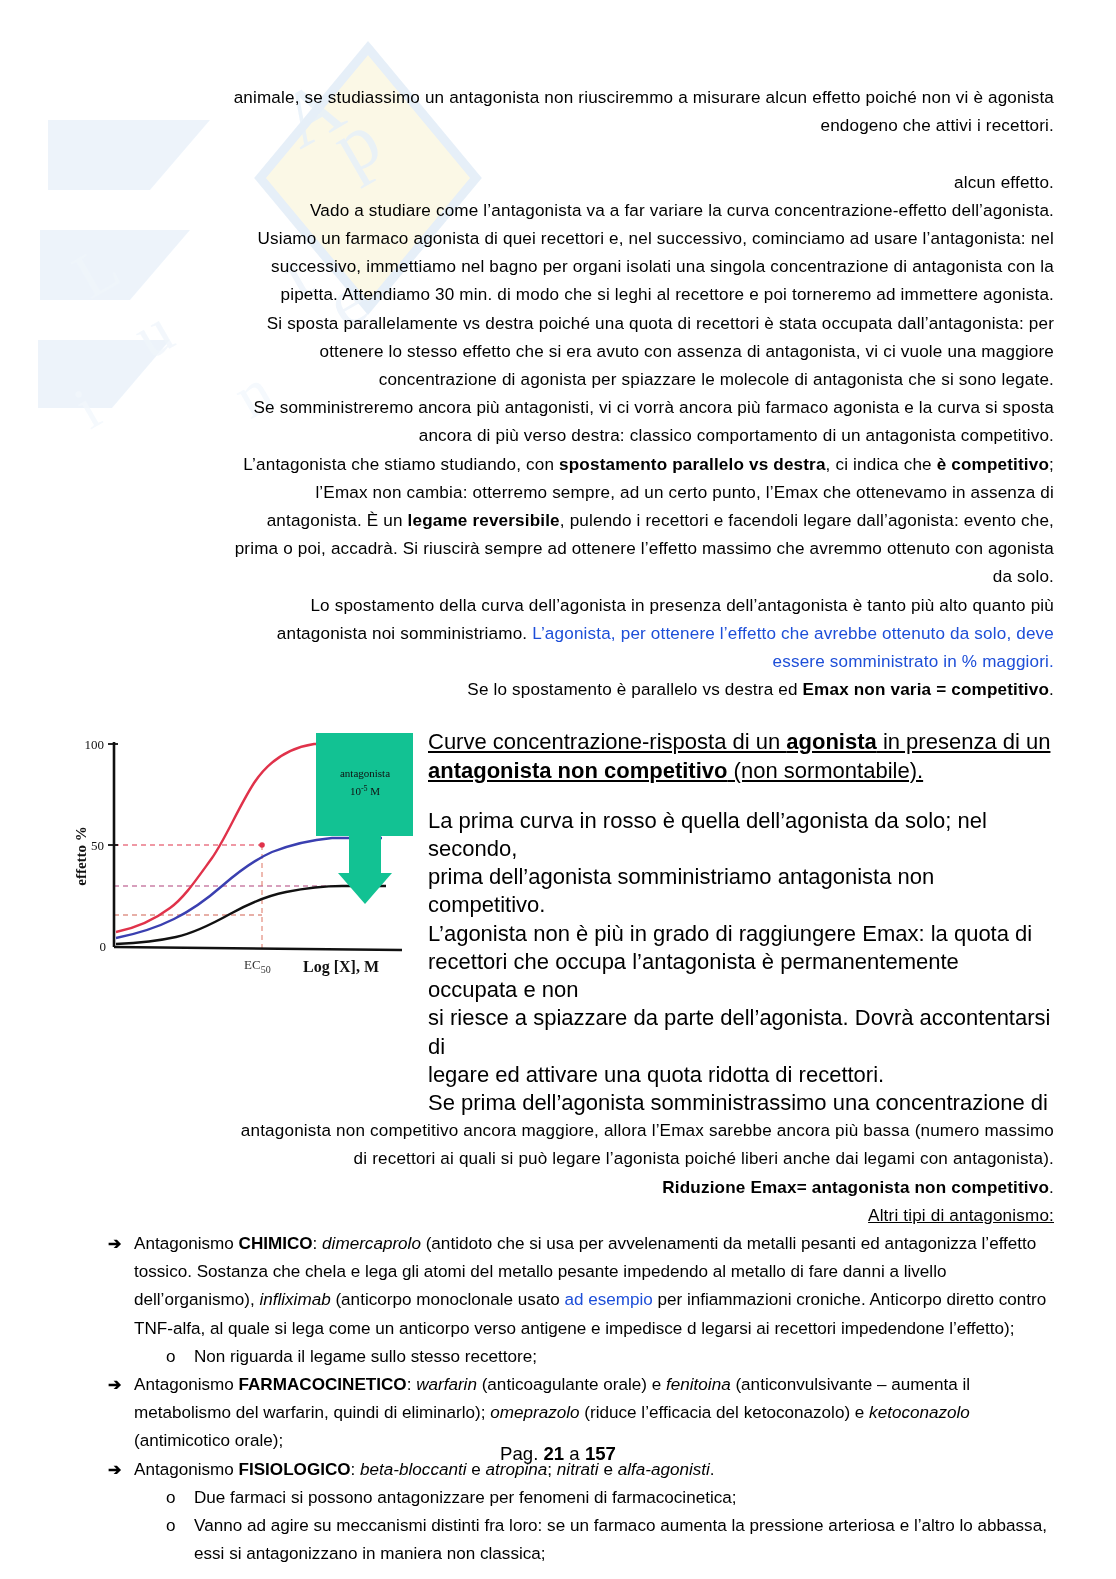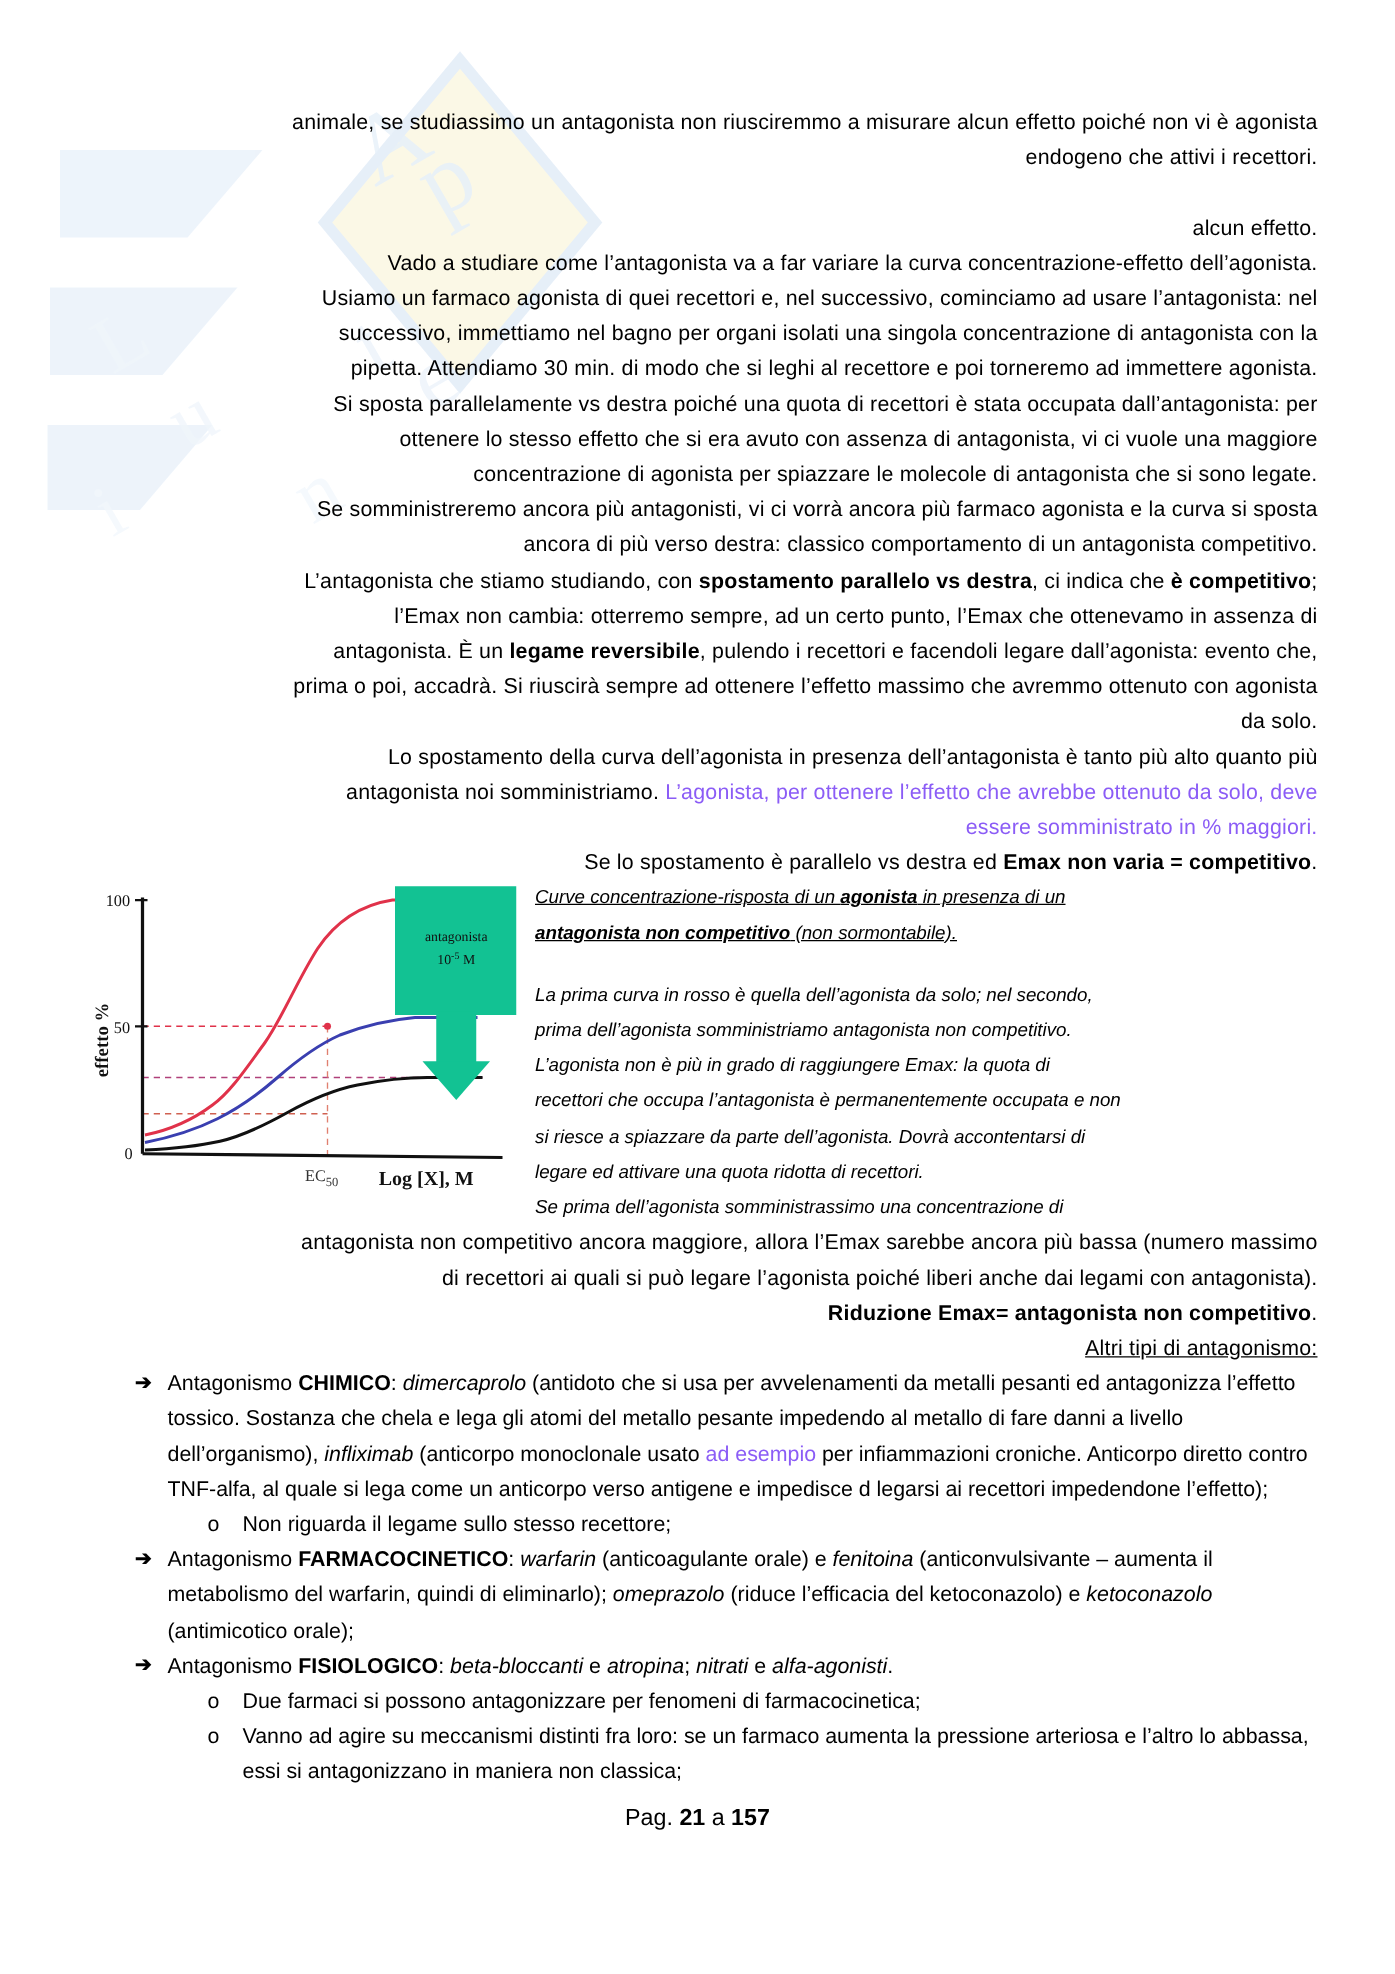--- a/index.html
+++ b/index.html
@@ -42,43 +42,42 @@
     margin: 0;
     font-size: 17.1px;
     line-height: 28.2px;
     color: #000000;
     text-align: right;
     letter-spacing: 0.01em;
   }
 
   b, strong { font-weight: bold; }
   i, em { font-style: italic; }
-  .red { color: #8b5cf6; }
+  .red { color: #1d4ed8; }
   .u { text-decoration: underline; }
 
   
   .figure-block {
-    margin-top: 0;
+    margin-top: 24px;
     display: flex;
     align-items: flex-start;
   }
   .chart-wrap {
     position: relative;
     width: 350px;
     height: 250px;
     flex: 0 0 350px;
   }
   .chart-wrap svg { display: block; }
 
   .fig-caption {
     flex: 1 1 auto;
     padding-left: 12px;
-    font-size: 15px;
+    font-size: 22px;
     line-height: 28.2px;
-    font-style: italic;
   }
   .fig-caption .gap { height: 22px; }
 
   
   .list-head {
     margin-top: 34px;
   }
   ul.lvl1 {
     list-style: none;
     margin: 0;

